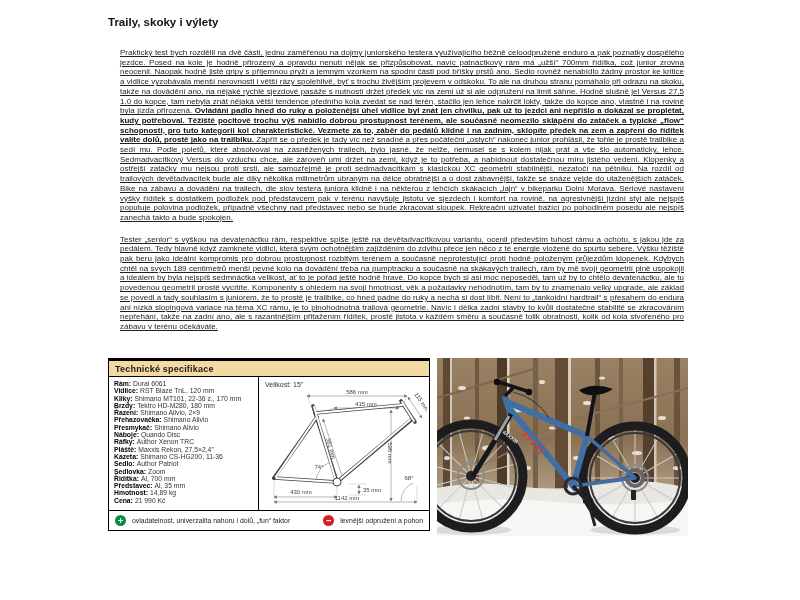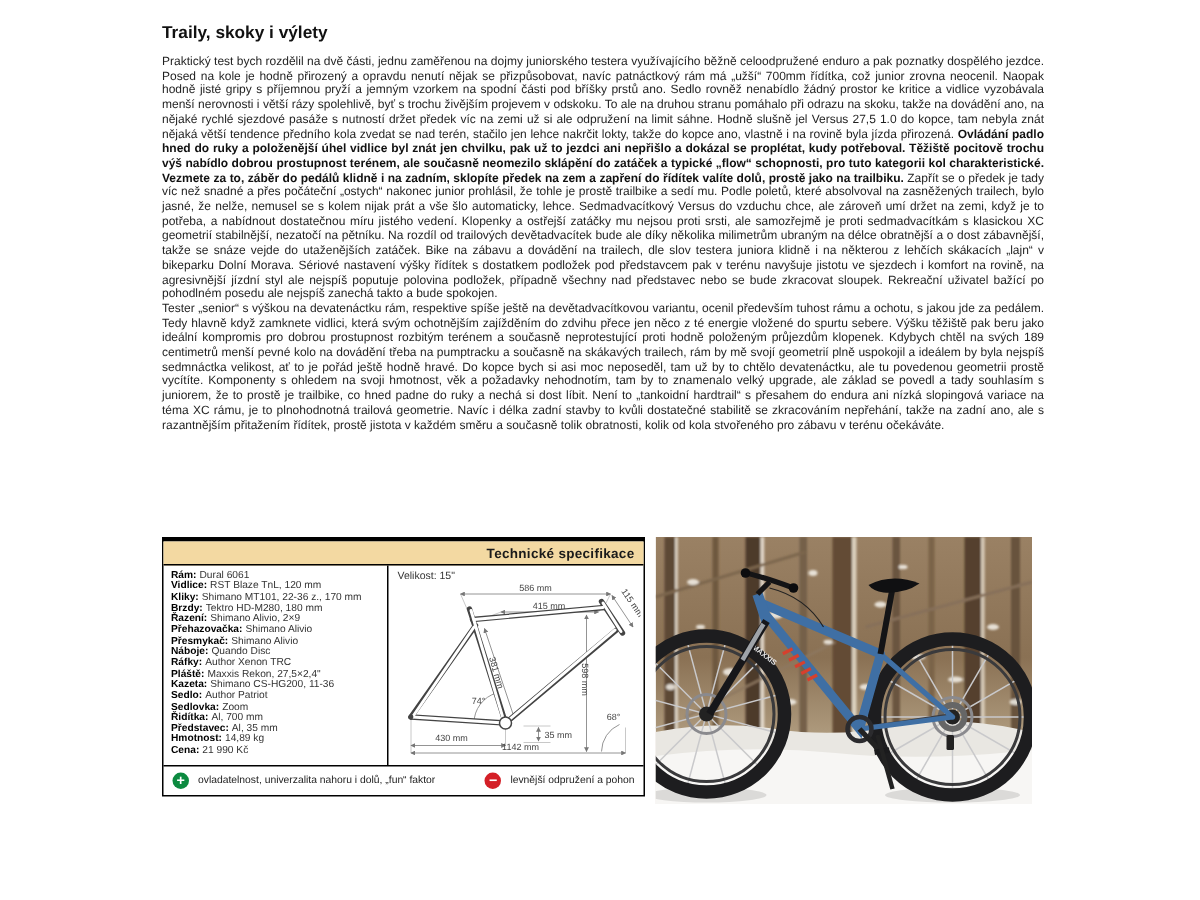--- a/index.html
+++ b/index.html
@@ -1,27 +1,27 @@
 <!DOCTYPE html>
 <html><head>
 <meta charset="utf-8">
 <style>
   html,body{margin:0;padding:0;}
   body{width:800px;height:600px;background:#ffffff;font-family:"Liberation Sans",sans-serif;overflow:hidden;}
   .page{position:relative;width:800px;height:452px;background:#fff;}
   .title{position:absolute;left:108px;top:16px;font-size:11.5px;font-weight:bold;color:#111;}
   .body-text{position:absolute;left:108px;top:36px;width:588px;font-size:8px;line-height:9.7px;color:#1f1f1f;text-align:justify;}
-  .body-text p{margin:0;}
+  .body-text p{margin:12px;text-decoration:underline;}
   .body-text b{font-weight:bold;color:#111;}
 
   .bottom-section{position:absolute;left:108px;top:358px;width:584px;height:178px;}
 
   
   .spec-box{position:absolute;left:0;top:0;width:322px;box-sizing:border-box;border:1px solid #000;border-top:3px solid #000;background:#fff;}
-  .spec-header{background:#f3d9a2;border-bottom:1px solid #000;font-size:9px;font-weight:bold;color:#1a1a1a;padding:3px 6px 2px 18px;letter-spacing:.2px;text-align:right;}
+  .spec-header{background:#f3d9a2;border-bottom:1px solid #000;font-size:9px;font-weight:bold;color:#1a1a1a;padding:3px 6px 2px 6px;letter-spacing:.2px;}
   .spec-body{display:flex;height:133px;box-sizing:border-box;}
   .spec-list{width:150px;box-sizing:border-box;border-right:1px solid #000;padding:3px 3px 0 5px;font-size:6.8px;line-height:7.3px;color:#333;overflow:hidden;}
   .spec-row{white-space:nowrap;}
   .spec-row b{color:#000;margin-right:2px;}
   .geo-cell{flex:1;position:relative;padding:2px 2px 0 4px;box-sizing:border-box;}
   .size-label{font-size:7px;color:#333;margin:2px 0 0 2px;}
   .geo-svg{display:block;width:164px;height:118px;margin-top:1px;}
   .geo-svg text{font-size:6px;fill:#444;font-family:"Liberation Sans",sans-serif;}
   .spec-footer{border-top:1px solid #000;display:flex;align-items:center;padding:4px 6px;font-size:6.9px;color:#222;}
   .pm{width:11px;height:11px;border-radius:50%;color:#fff;font-size:9.5px;font-weight:bold;line-height:11px;text-align:center;flex:0 0 11px;}

